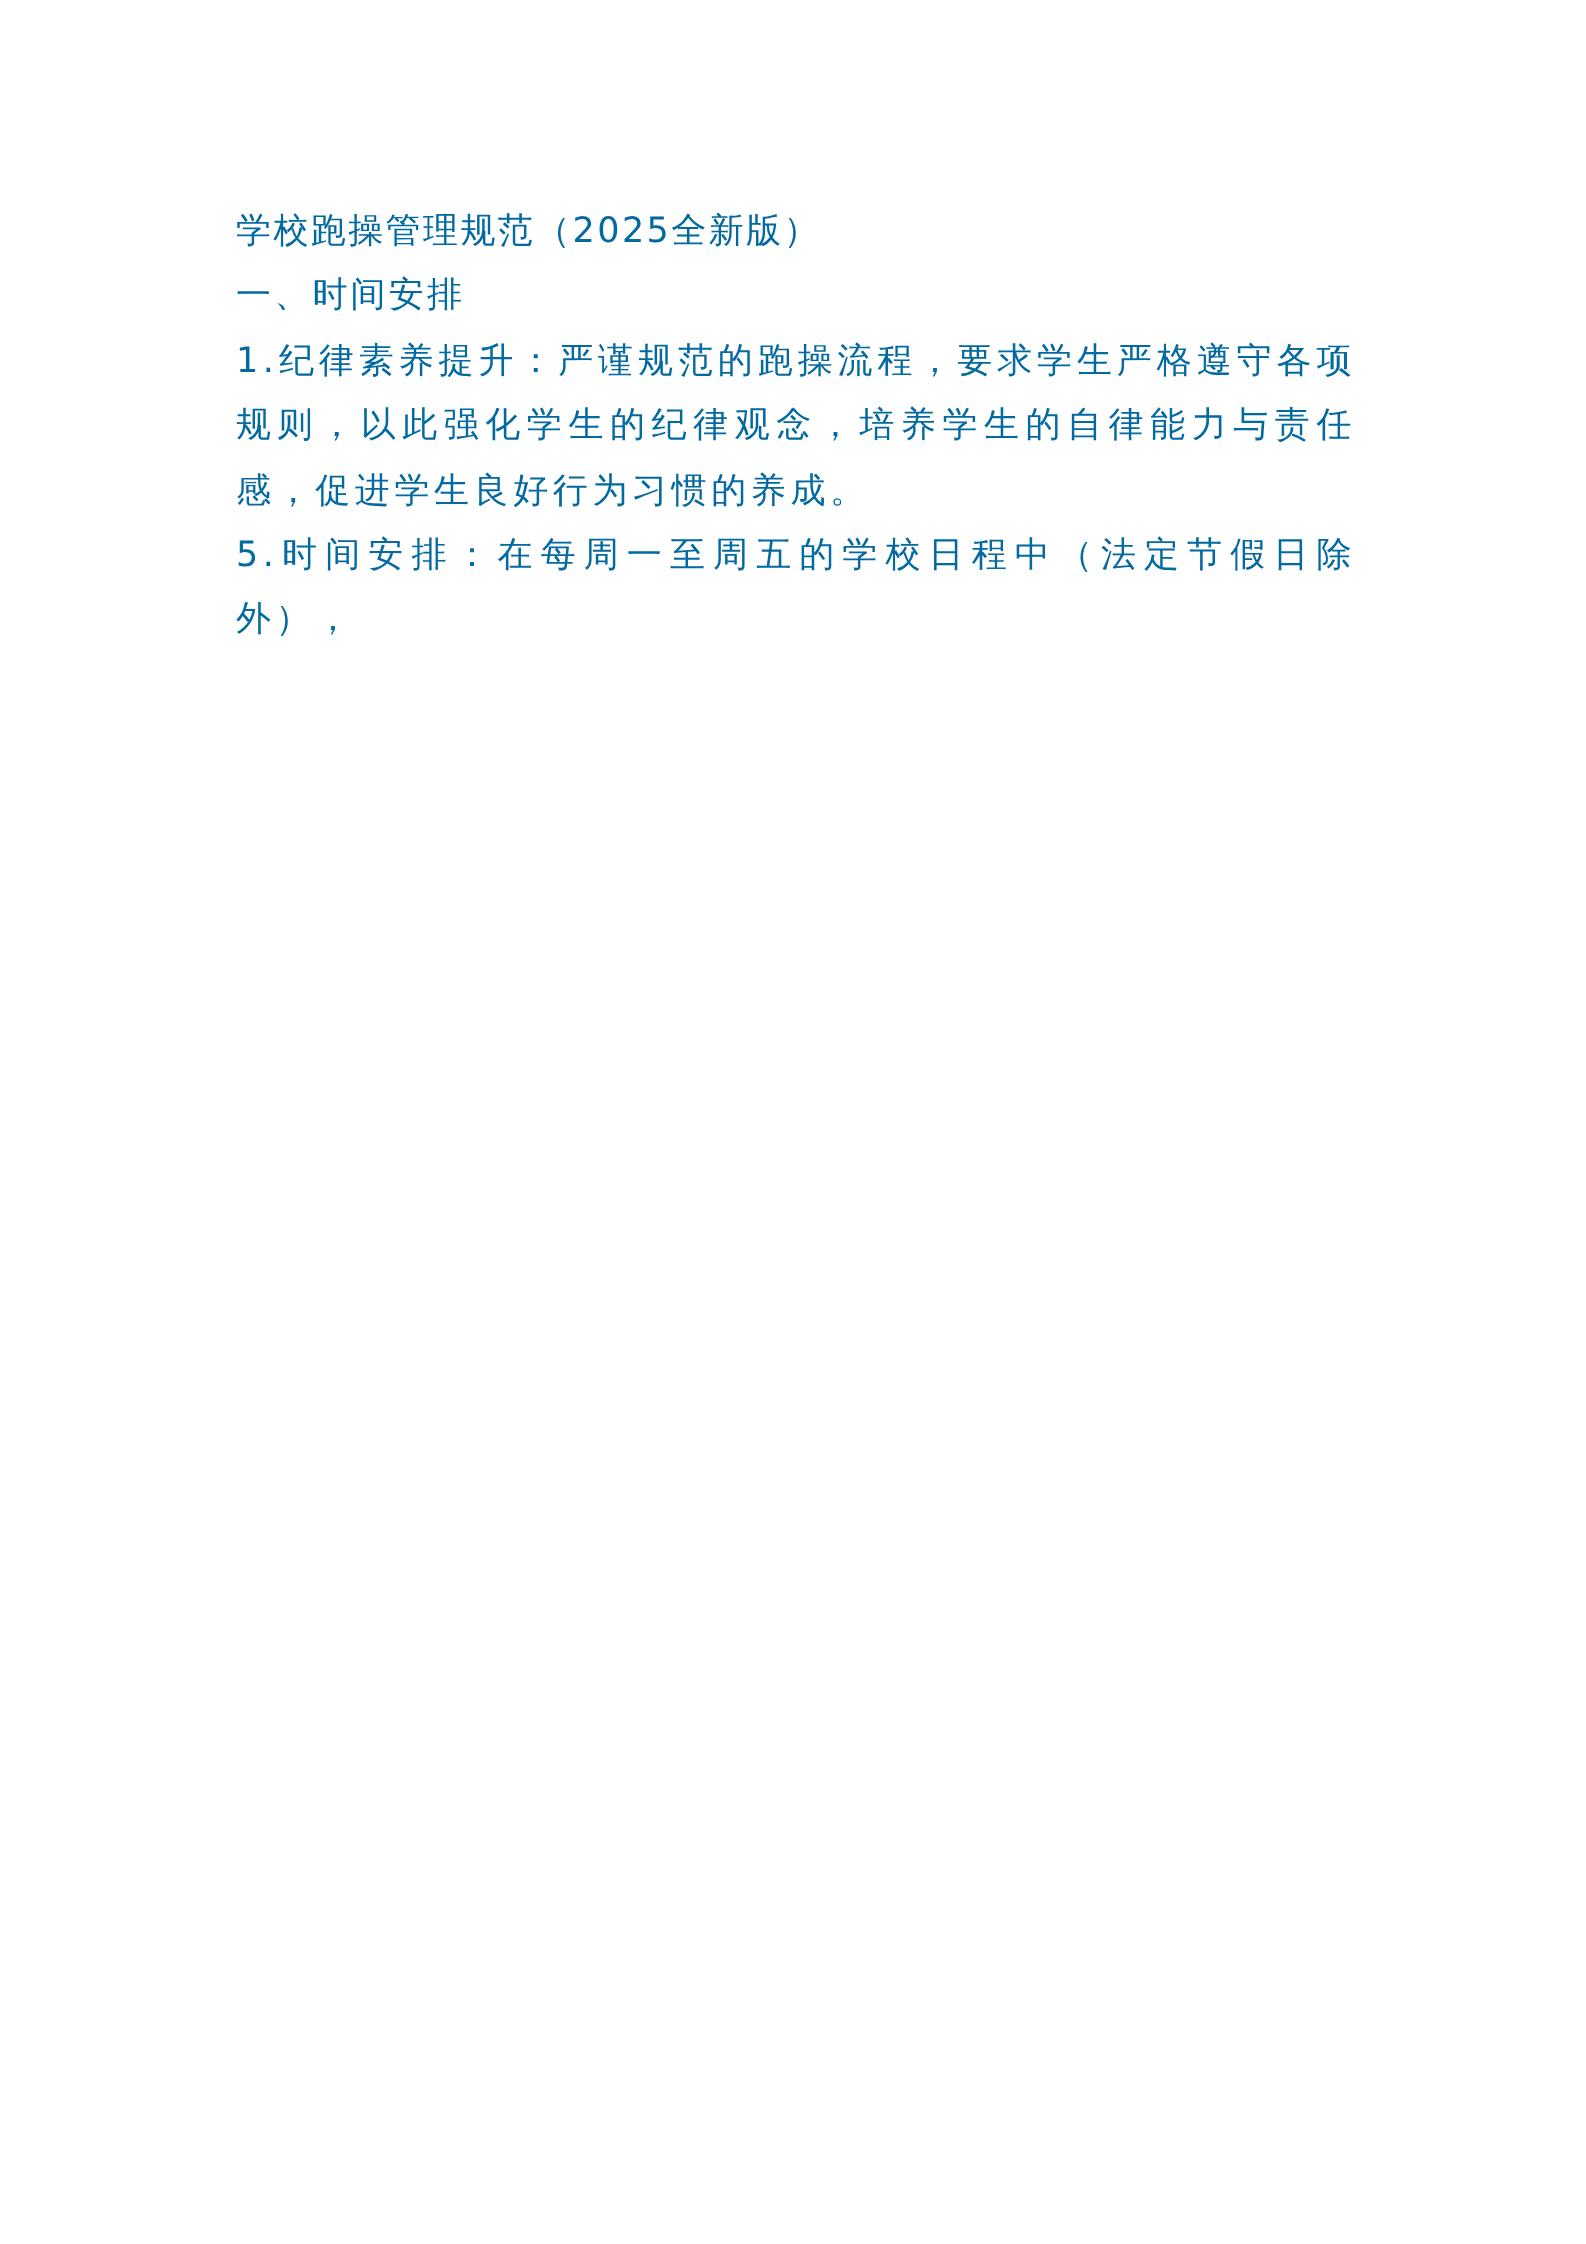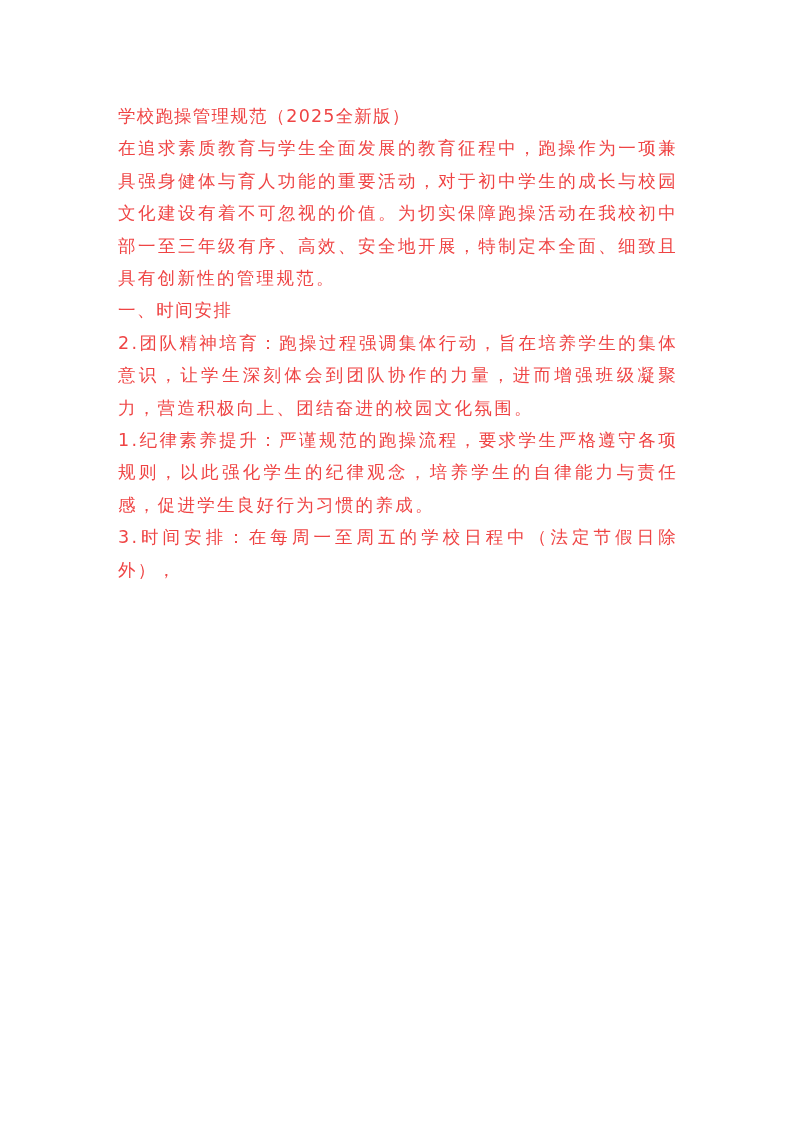--- a/index.html
+++ b/index.html
@@ -14,42 +14,40 @@
     overflow: hidden;
   }
   .page {
     position: absolute;
     left: 118px;
     top: 100px;
     width: 560px;
     font-family: "DejaVu Sans", "Liberation Sans", sans-serif;
     font-size: 17.5px;
     line-height: 32.4px;
-    color: #ef4444;
+    color: #0369a1;
     letter-spacing: 2.3px;
   }
   .page p {
     margin: 0;
     padding: 0;
     text-align: justify;
     text-justify: inter-character;
   }
   .title {
     letter-spacing: 1.2px;
   }
   .heading {
     letter-spacing: 1.6px;
   }
 </style>
 </head>
 <body>
 
 <div class="page">
   <p class="title">学校跑操管理规范（2025全新版）</p>
-  <p>在追求素质教育与学生全面发展的教育征程中，跑操作为一项兼具强身健体与育人功能的重要活动，对于初中学生的成长与校园文化建设有着不可忽视的价值。为切实保障跑操活动在我校初中部一至三年级有序、高效、安全地开展，特制定本全面、细致且具有创新性的管理规范。</p>
 
   <p class="heading">一、时间安排</p>
-  <p>2.团队精神培育：跑操过程强调集体行动，旨在培养学生的集体意识，让学生深刻体会到团队协作的力量，进而增强班级凝聚力，营造积极向上、团结奋进的校园文化氛围。</p>
   <p>1.纪律素养提升：严谨规范的跑操流程，要求学生严格遵守各项规则，以此强化学生的纪律观念，培养学生的自律能力与责任感，促进学生良好行为习惯的养成。</p>
 
 
-  <p>3.时间安排：在每周一至周五的学校日程中（法定节假日除外），</p>
+  <p>5.时间安排：在每周一至周五的学校日程中（法定节假日除外），</p>
 </div>
 
 </body></html>

